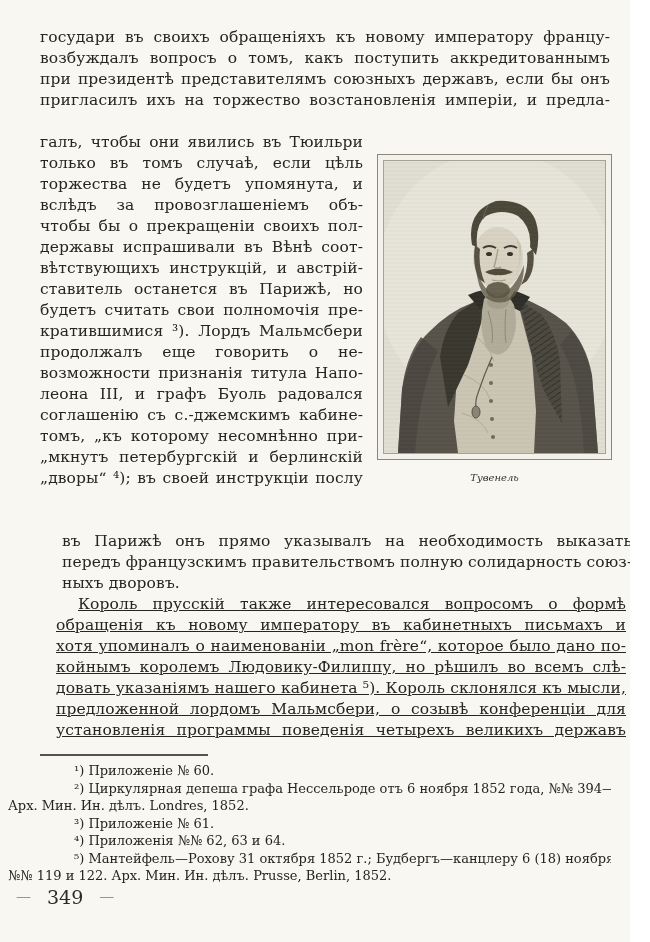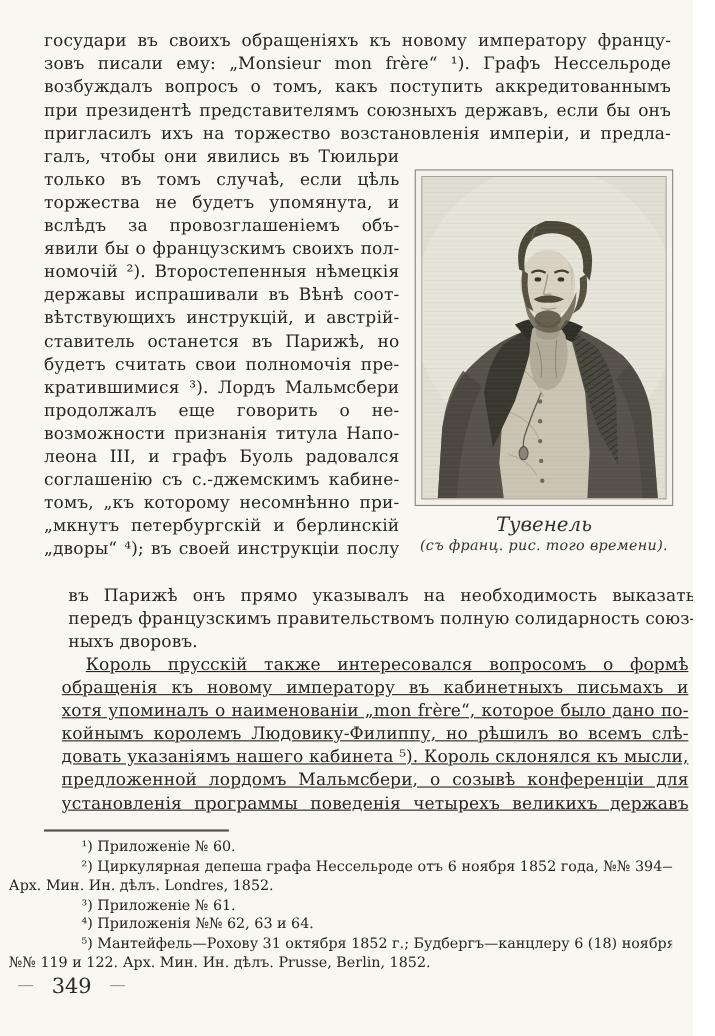--- a/index.html
+++ b/index.html
@@ -31,21 +31,21 @@
     background:#f3f1e9;
   }
   .figinner{
     width:100%; height:100%; box-sizing:border-box;
     border:1px solid #a6a296; background:#e1ded3; overflow:hidden;
   }
   .figcaption{
     position:absolute; left:377px; top:468px; width:235px;
     text-align:center; font-style:italic; color:#33312c;
   }
-  .figcaption .cap1{font-size:18px; line-height:19px;}
+  .figcaption .cap1{font-size:10px; line-height:19px;}
   .figcaption .cap2{font-size:13px; line-height:19px; letter-spacing:0.3px;}
 
   
   .fnrule{
     position:absolute; left:40px; top:754px; width:168px; height:0;
     border-top:2px solid #55534c;
   }
   #footnotes{left:8px; top:762px; width:603px;}
   .fn{
     height:17.5px; line-height:17.5px; font-size:13px;
@@ -61,33 +61,31 @@
   }
   .pagenum .dash{color:#98958c; font-size:15px; padding:0 16px; position:relative; top:-3px;}
 </style>
 </head>
 <body>
 
 <div class="page">
 
   <div class="block" id="p1top">
     <div class="ln">государи въ своихъ обращеніяхъ къ новому императору францу-</div>
-    <div class="ln">зовъ писали ему: „Monsieur mon frère“ ¹). Графъ Нессельроде</div>
     <div class="ln">возбуждалъ вопросъ о томъ, какъ поступить аккредитованнымъ</div>
     <div class="ln">при президентѣ представителямъ союзныхъ державъ, если бы онъ</div>
     <div class="ln">пригласилъ ихъ на торжество возстановленія имперіи, и предла-</div>
   </div>
 
   <div class="block" id="p1narrow">
     <div class="ln">галъ, чтобы они явились въ Тюильри</div>
     <div class="ln">только въ томъ случаѣ, если цѣль</div>
     <div class="ln">торжества не будетъ упомянута, и</div>
     <div class="ln">вслѣдъ за провозглашеніемъ объ-</div>
-    <div class="ln">явили бы о французскимъ своихъ пол-</div>
-    <div class="ln">номочій ²). Второстепенныя нѣмецкія</div>
+    <div class="ln">чтобы бы о прекращеніи своихъ пол-</div>
     <div class="ln">державы испрашивали въ Вѣнѣ соот-</div>
     <div class="ln">вѣтствующихъ инструкцій, и австрій-</div>
     <div class="ln">ставитель останется въ Парижѣ, но</div>
     <div class="ln">будетъ считать свои полномочія пре-</div>
     <div class="ln">кратившимися ³). Лордъ Мальмсбери</div>
     <div class="ln">продолжалъ еще говорить о не-</div>
     <div class="ln">возможности признанія титула Напо-</div>
     <div class="ln">леона III, и графъ Буоль радовался</div>
     <div class="ln">соглашенію съ с.-джемскимъ кабине-</div>
     <div class="ln">томъ, „къ которому несомнѣнно при-</div>
@@ -176,21 +174,20 @@
         <path d="M149,88 Q152,108 143,120 L137,124 Q145,108 143,92 Z" fill="#55503f"></path>
         <path d="M104,44 Q100,52 99,58" stroke="#6c6755" stroke-width="1" fill="none"></path>
 
         <rect x="0" y="0" width="221" height="292" fill="url(#grain)" opacity="0.5"></rect>
       </svg>
     </div>
   </div>
 
   <div class="figcaption">
     <div class="cap1">Тувенель</div>
-    <div class="cap2">(съ франц. рис. того времени).</div>
   </div>
 
   <div class="fnrule"></div>
 
   <div class="block" id="footnotes">
     <div class="fn ind">¹) Приложеніе № 60.</div>
     <div class="fn ind j">²) Циркулярная депеша графа Нессельроде отъ 6 ноября 1852 года, №№ 394—396.</div>
     <div class="fn">Арх. Мин. Ин. дѣлъ. Londres, 1852.</div>
     <div class="fn ind">³) Приложеніе № 61.</div>
     <div class="fn ind">⁴) Приложенія №№ 62, 63 и 64.</div>

